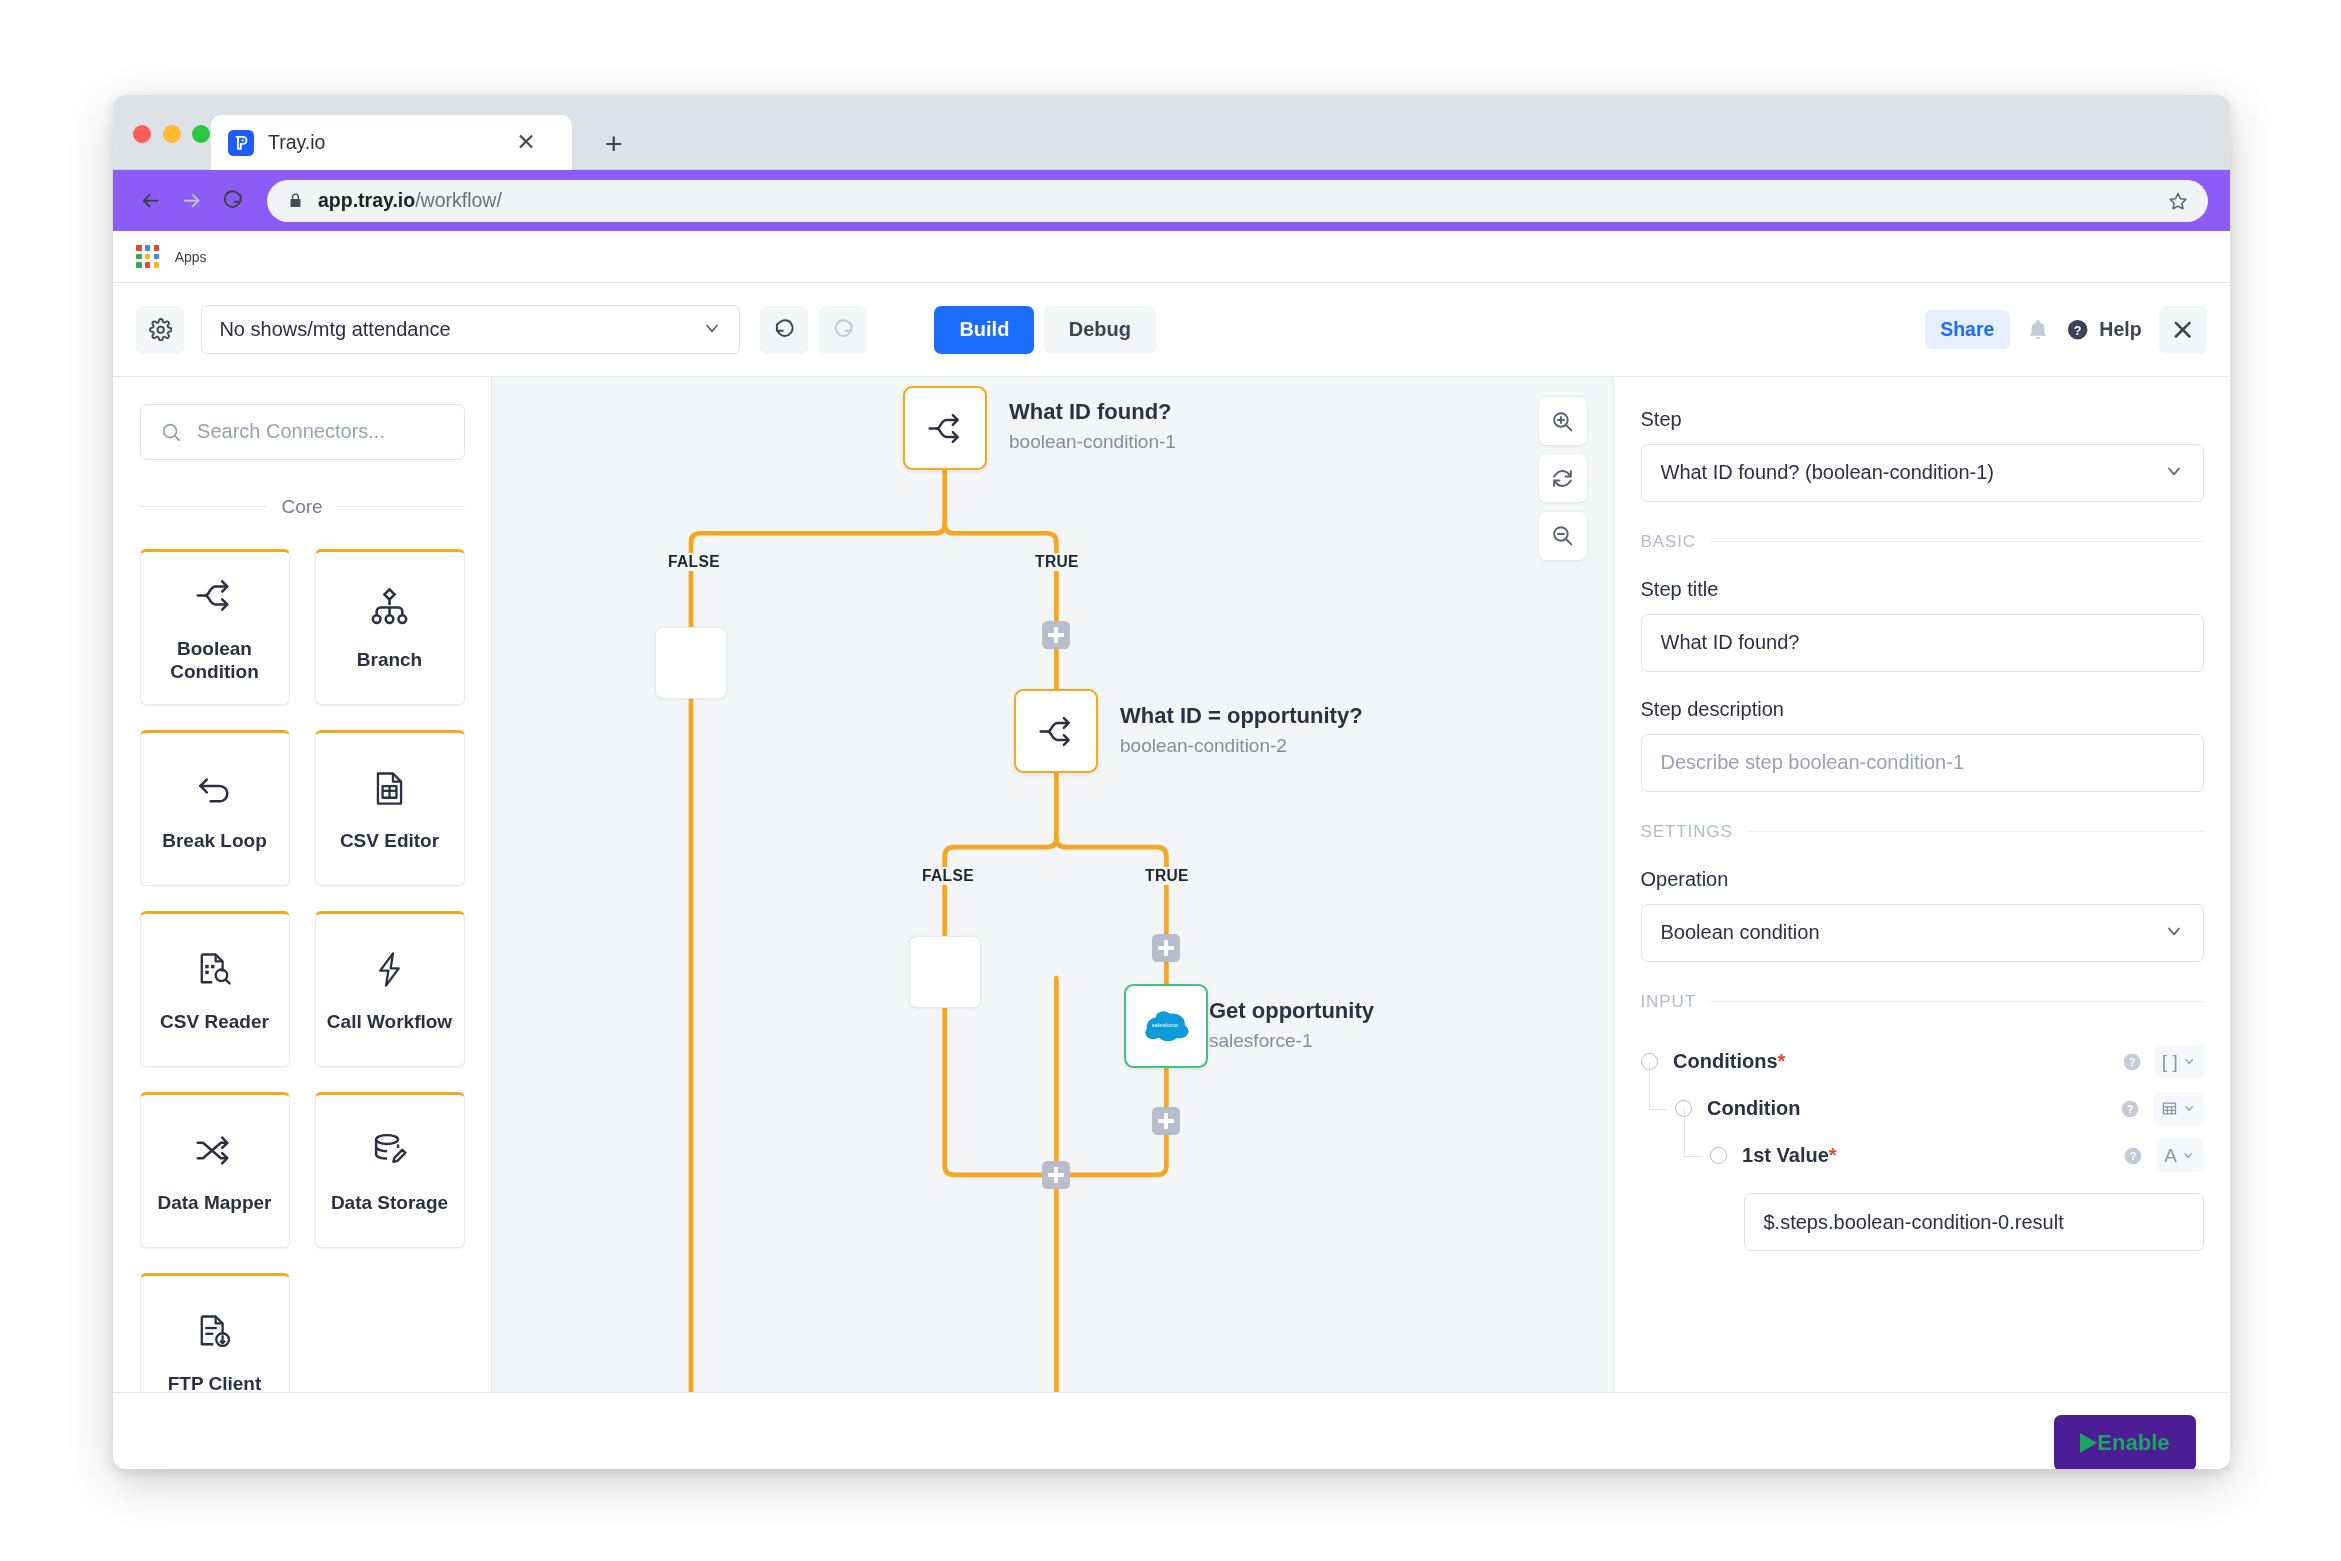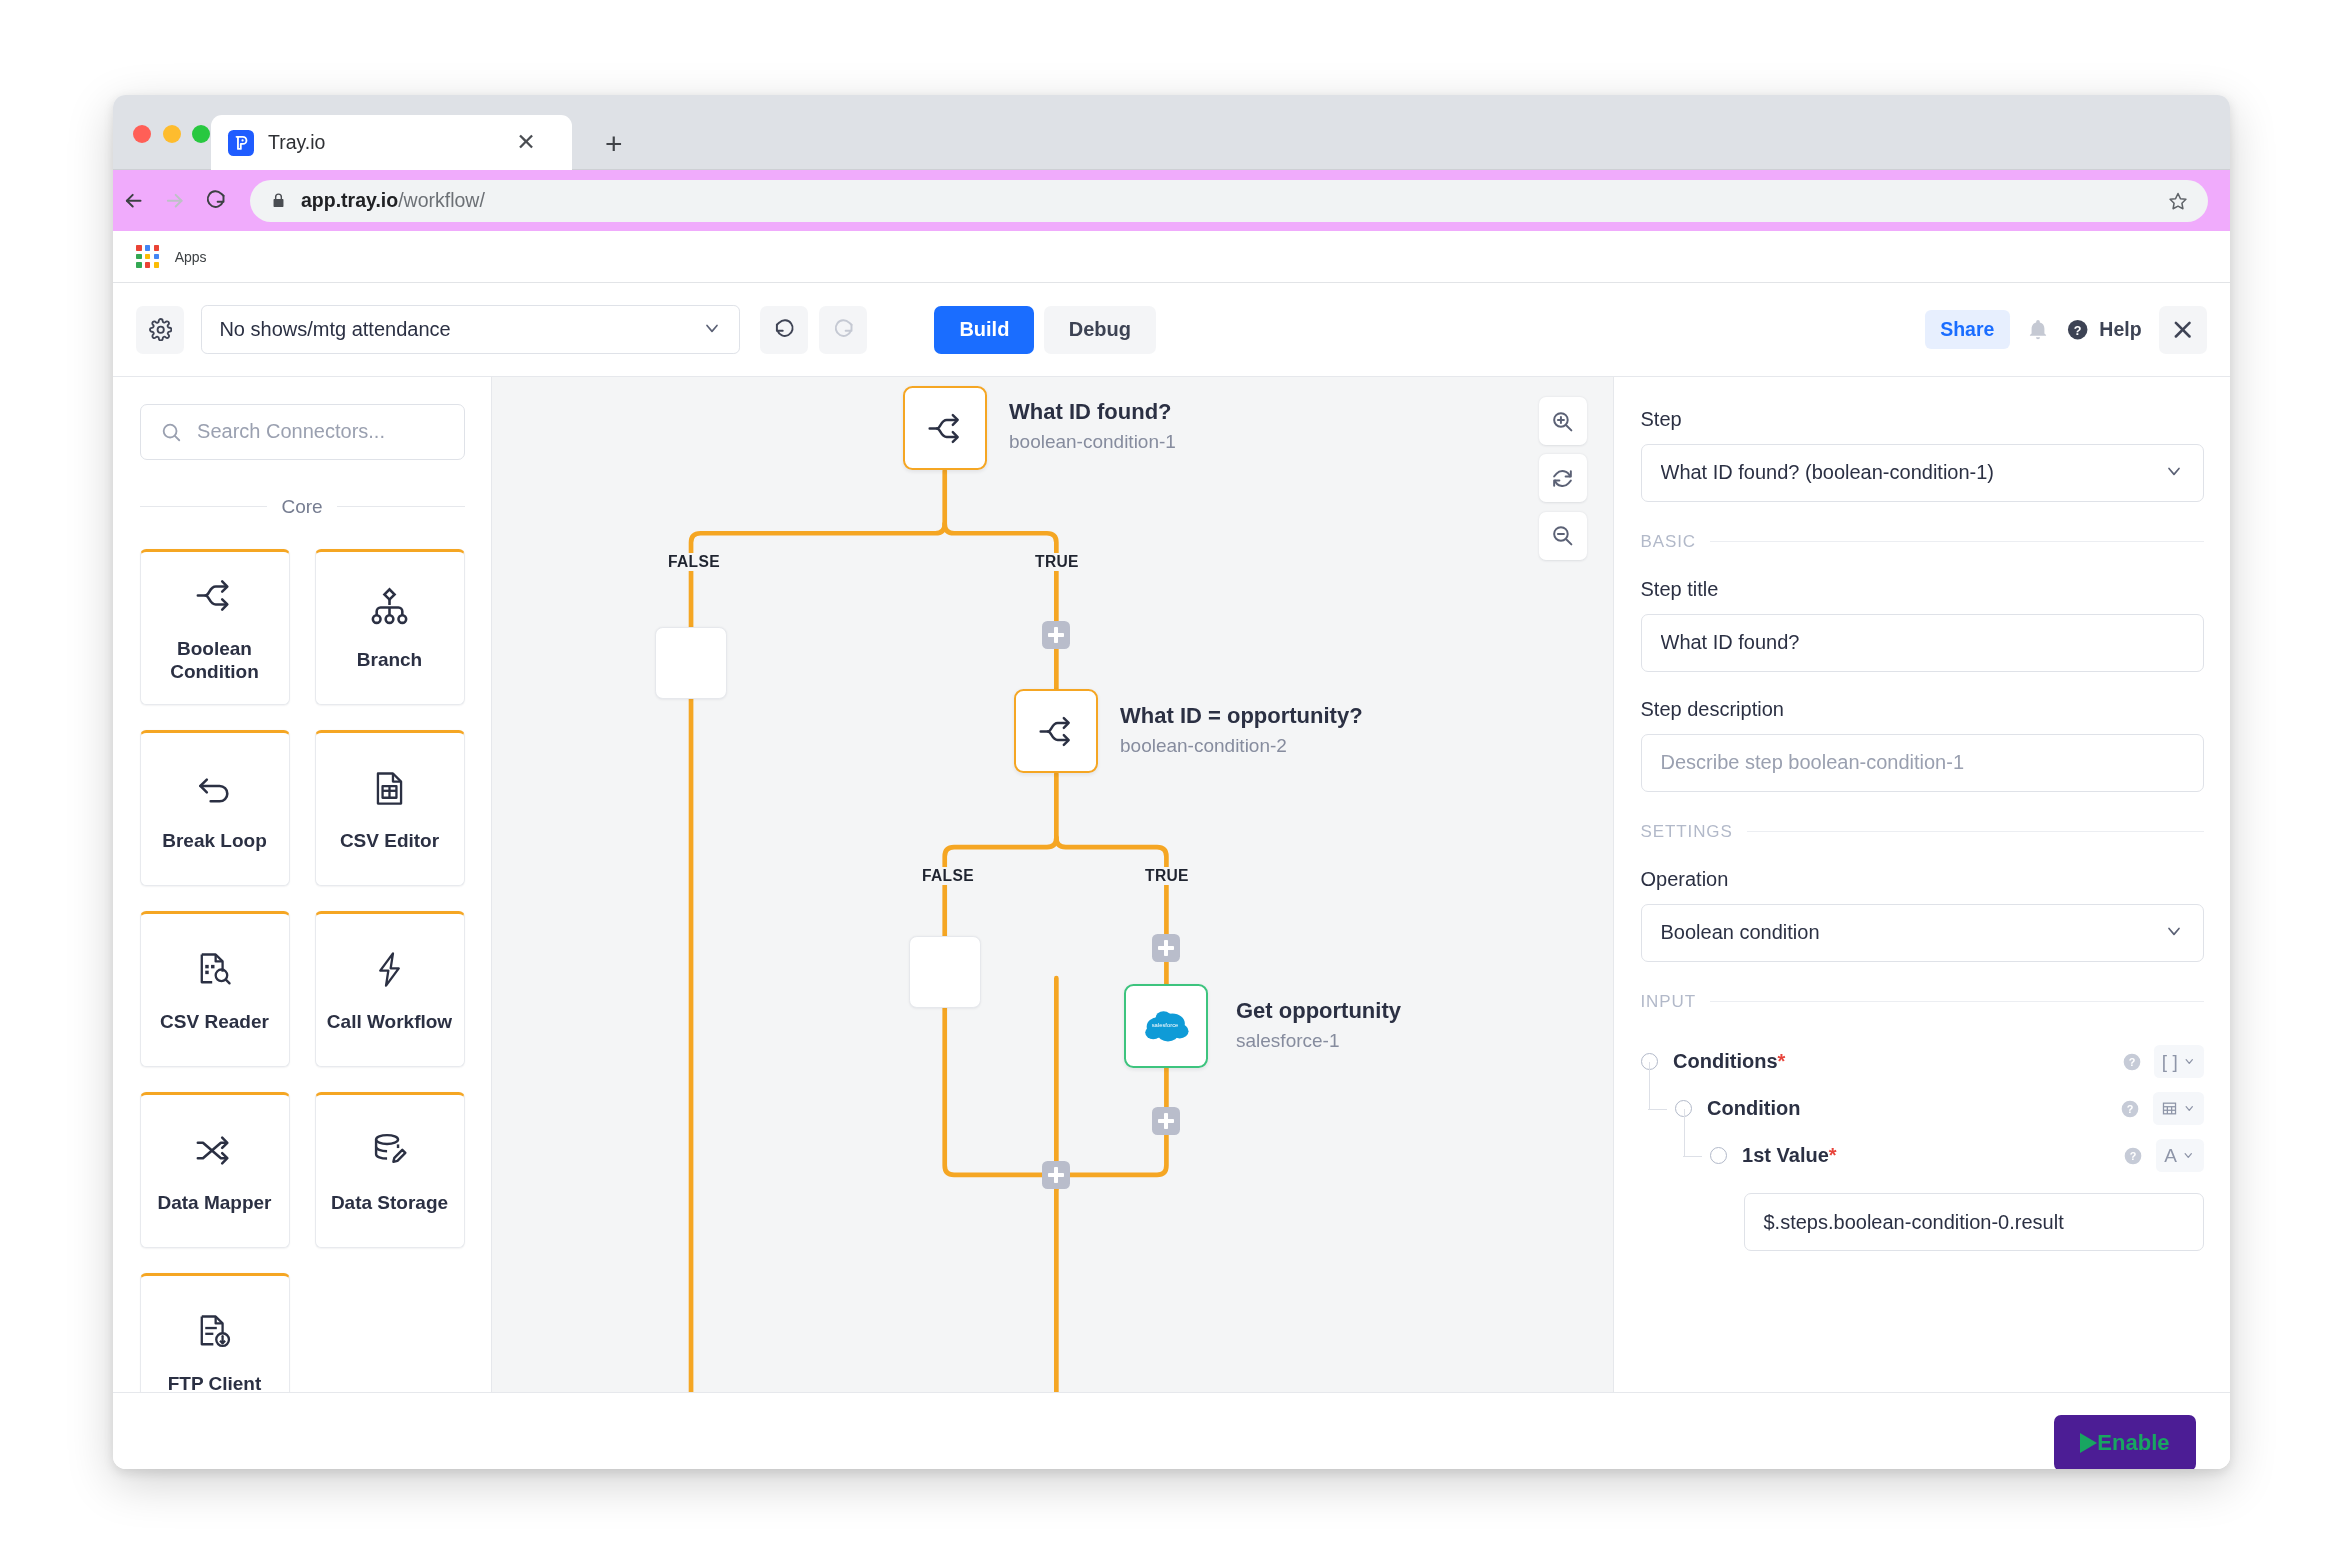--- a/index.html
+++ b/index.html
@@ -58,22 +58,23 @@
   .tab-close { flex: 0 0 auto; font-size: 23.4px; color: #4a4d52; line-height: 1; padding: 3.1px 6.2px; }
   .newtab {
     position: absolute; left: 492px; top: 34px;
     font-size: 30px; color: #404348; line-height: 1;
   }
 
   
   .navbar {
     position: relative;
     height: 61px;
-    background: #f0abfc;
-    display: flex; align-items: center;
+    background: #8b5cf6;
+    display: flex; align-items: center;
+    padding-left: 17px;
   }
   .navbtn {
     width: 41px; height: 41px;
     display: flex; align-items: center; justify-content: center;
     color: #3c4043; flex: 0 0 auto;
   }
   .navbtn.disabled { color: #bdc1c6; }
   .omnibox {
     flex: 1 1 auto;
     height: 42px;
@@ -725,21 +726,21 @@
               <ellipse cx="40" cy="20" rx="17" ry="14"></ellipse>
               <ellipse cx="28" cy="12" rx="11" ry="9"></ellipse>
               <ellipse cx="50" cy="30" rx="12" ry="10"></ellipse>
               <ellipse cx="14" cy="32" rx="11" ry="9"></ellipse>
               <ellipse cx="34" cy="34" rx="14" ry="10"></ellipse>
             </g>
             <text x="30" y="25" font-size="8" font-family="Liberation Sans, sans-serif" fill="#ffffff" text-anchor="middle">salesforce</text>
           </svg>
         </span>
       </div>
-      <div class="node-label" style="left:744px; top:621px;">
+      <div class="node-label" style="left:717px; top:621px;">
         <div class="node-title">Get opportunity</div>
         <div class="node-sub">salesforce-1</div>
       </div>
 
       <div class="plus-btn" style="left:660px; top:730px;"></div>
 
       <div class="plus-btn" style="left:550px; top:784px;"></div>
 
     </div>
 

